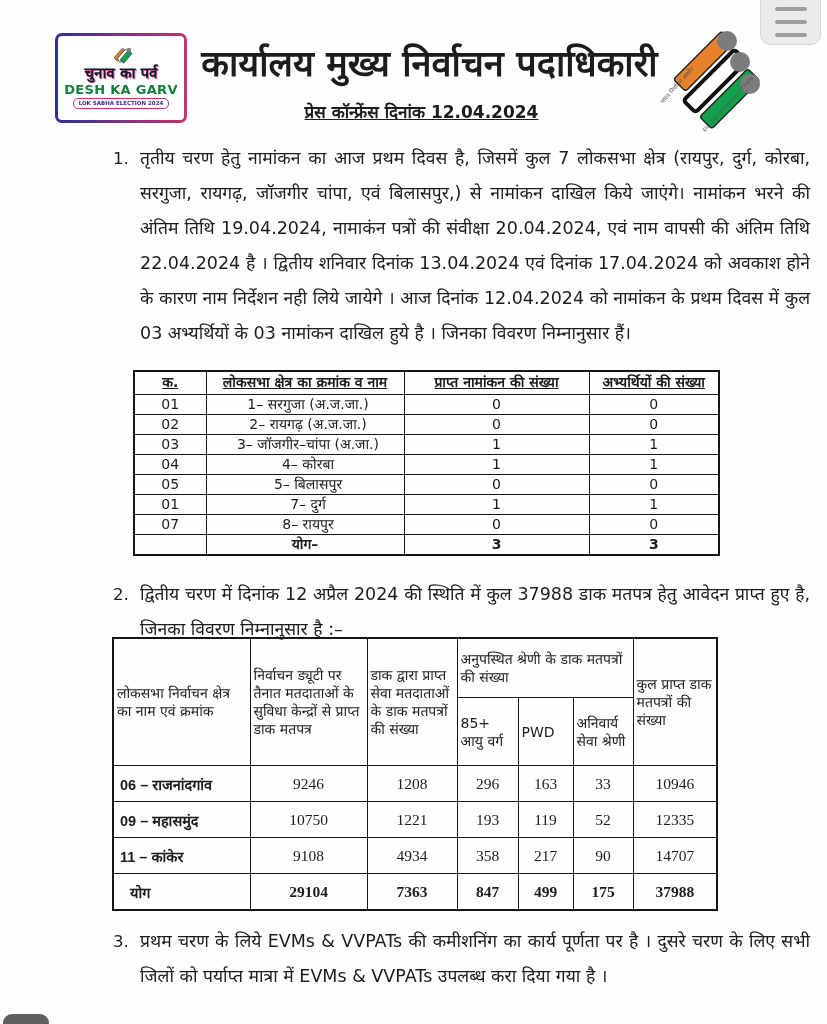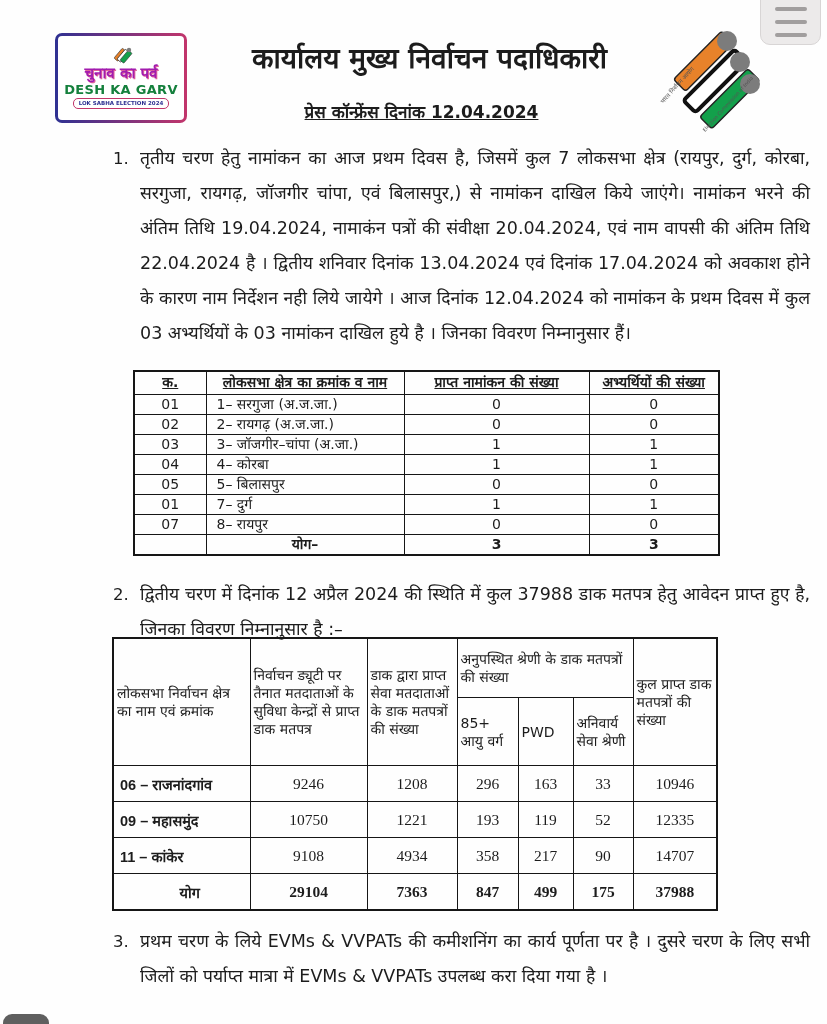--- a/index.html
+++ b/index.html
@@ -18,59 +18,59 @@
   
   .scroll-pill { position:absolute; left:3px; top:1014px; width:46px; height:18px;
                  border-radius:9px; background:#5f5f5f; }
 
   
   .logo-left { position:absolute; left:55px; top:33px; width:132px; height:90px;
                padding:3px; border-radius:7px;
                background:linear-gradient(90deg,#2e3192,#c2356b); }
   .logo-left-inner { width:100%; height:100%; background:#fff; border-radius:4px;
                display:flex; flex-direction:column; align-items:center; justify-content:center; gap:2px; }
-  .ll1 { font-size:15px; font-weight:700; color:#a21caf; text-shadow:1px 1px 0 #e0669a; line-height:1; }
+  .ll1 { font-size:15px; font-weight:700; color:#0f172a; text-shadow:1px 1px 0 #e0669a; line-height:1; }
   .ll2 { font-size:13px; font-weight:800; color:#15803d; letter-spacing:.3px; line-height:1; }
   .ll3 { font-size:5.5px; font-weight:700; color:#2e3192; border:1px solid #c2356b;
          border-radius:5px; padding:1px 5px; line-height:1.2; }
 
   
   .title { position:absolute; left:0; right:0; top:38px; text-align:center;
-           font-size:28px; font-weight:700;padding-left:32px; }
+           font-size:36px; font-weight:700;padding-left:32px; }
   .subtitle { position:absolute; left:16px; right:0; top:100px; text-align:center;
            font-size:17px; font-weight:700; text-decoration:underline; }
 
   
   .eci { position:absolute; left:653px; top:26px; }
 
   
   .para { position:absolute; left:113px; width:697px; display:flex; }
   .pnum { width:27px; flex:0 0 27px; font-size:16.5px; line-height:35px; }
   .ptext { flex:1; font-size:17.5px; line-height:35px; text-align:justify; }
   .p1 { top:141px; } .p2 { top:577px; } .p3 { top:924px; }
 
   
   table { border-collapse:collapse; table-layout:fixed; }
   th,td { border:1px solid #161616; vertical-align:middle; }
 
   .t1 { position:absolute; left:133px; top:370px; width:585px; border:2px solid #161616; }
   .t1 th { font-size:14px; font-weight:700; text-decoration:underline;
            padding:2px 3px; text-align:center; line-height:1.25; }
   .t1 td { font-size:14px; height:20px; text-align:center; line-height:1.15; padding:0 4px; }
-  .t1 td.name { text-align:left; padding-left:10px; }
+  .t1 td.name { text-align:center; padding-left:10px; }
   .t1 tr.total td { font-weight:700; height:21px; }
 
   .t2 { position:absolute; left:112px; top:637px; width:604px; border:2px solid #161616; }
   .t2 th { font-size:14px; font-weight:400; text-align:left; padding:11px 3px; line-height:1.3; }
   .t2 td { height:36px; text-align:center; font-family:"Liberation Serif", serif;
            font-size:15.5px; }
   .t2 td.rowlabel { font-family:Liberation Sans, sans-serif; font-size:14.5px;
            font-weight:700; text-align:left; padding-left:6px; }
   .t2 tr.total td { font-weight:700; }
-  .t2 tr.total td.rowlabel { text-align:center; padding-left:16px; }
+  .t2 tr.total td.rowlabel { text-align:left; padding-left:16px; }
 </style>
 </head>
 <body>
 
 <div class="page">
 
   <div class="menu-btn">
     <div class="bar"></div>
     <div class="bar"></div>
     <div class="bar"></div>

